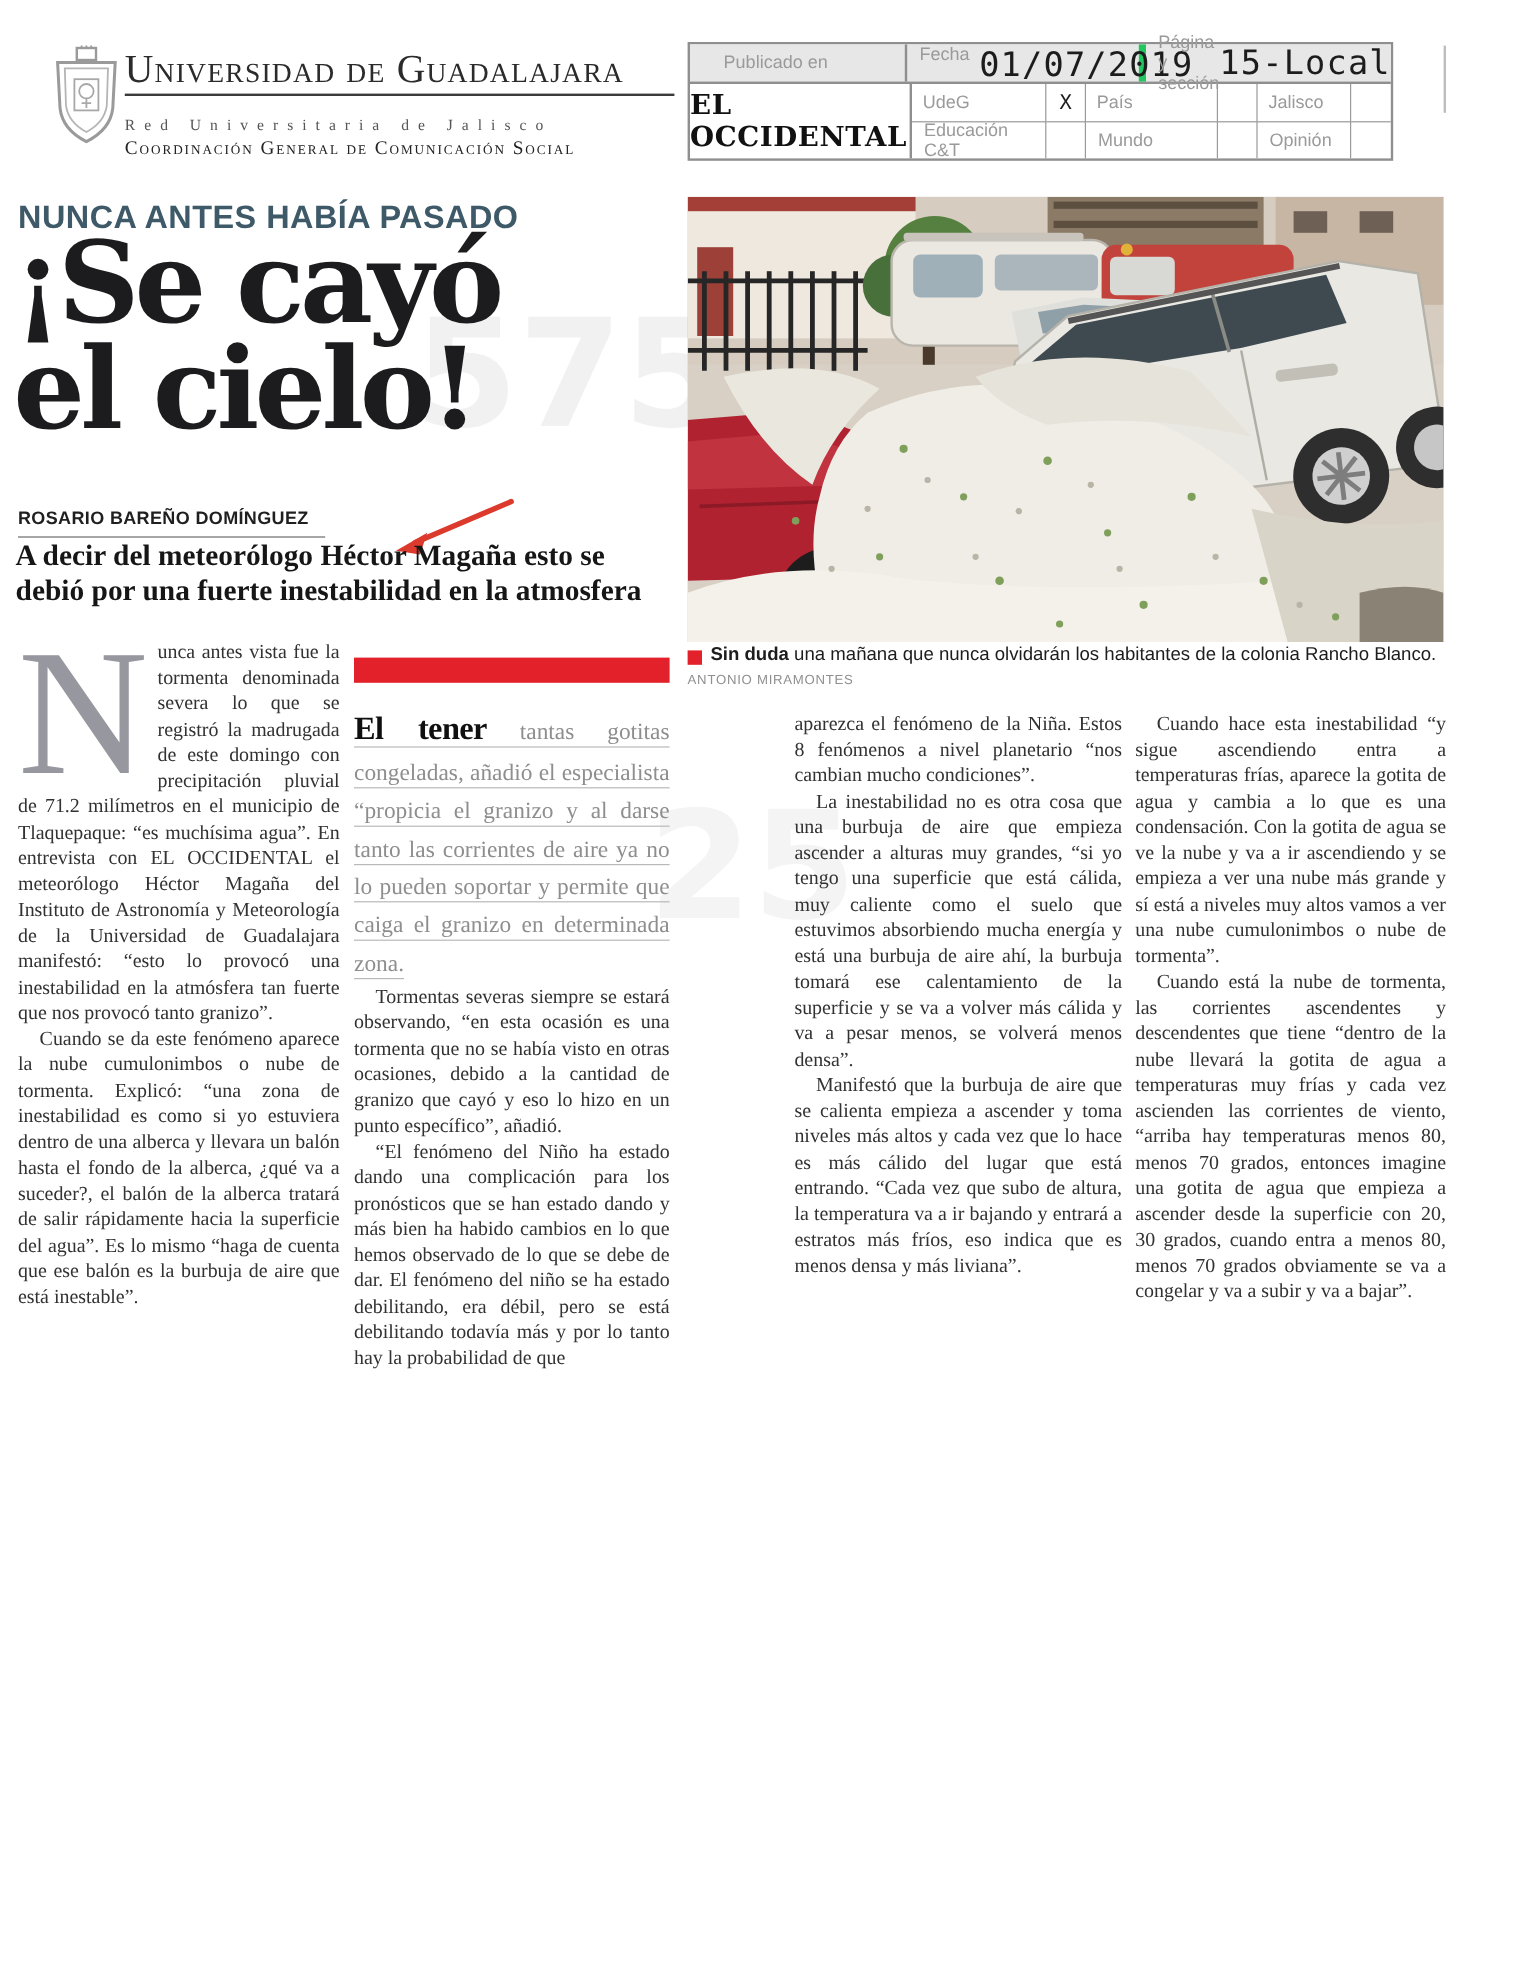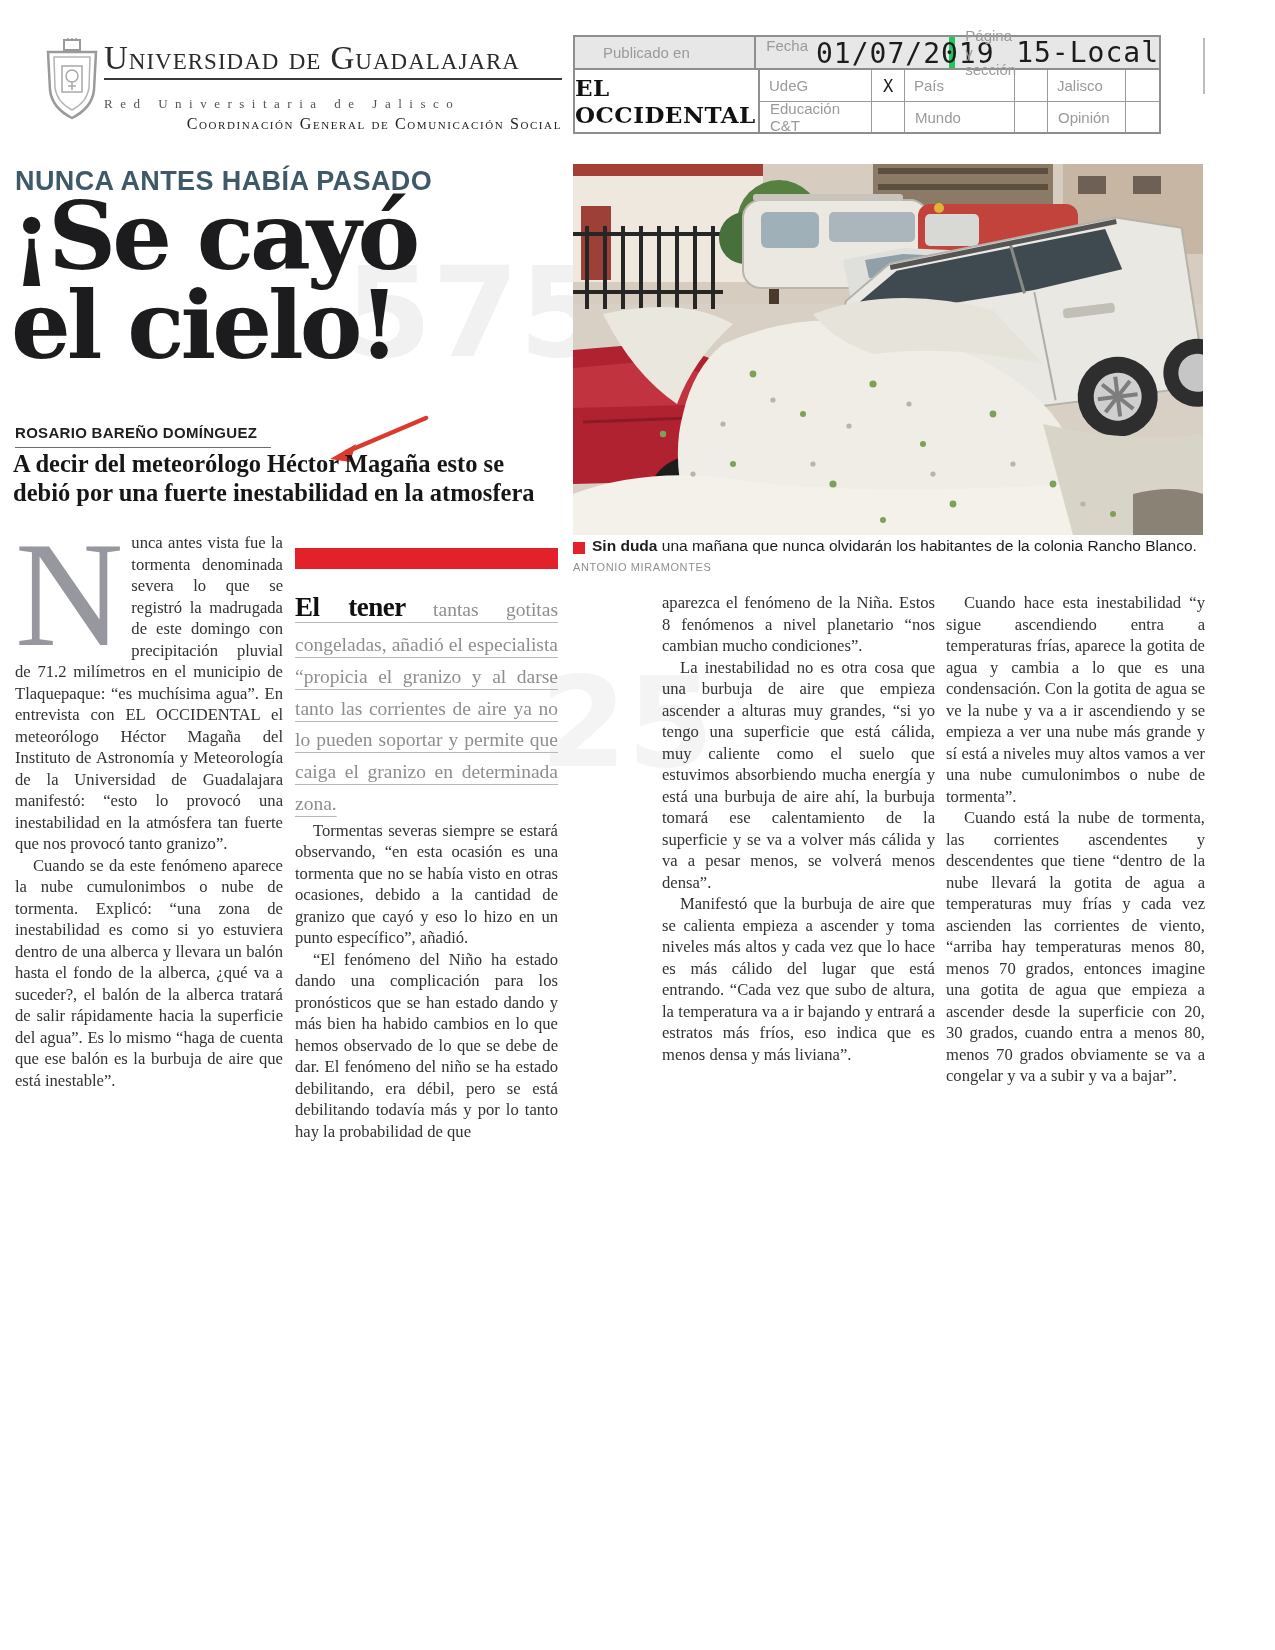--- a/index.html
+++ b/index.html
@@ -6,21 +6,21 @@
   .page{position:relative;width:1275px;height:1650px;background:#ffffff;overflow:hidden;
         font-family:"Liberation Sans",sans-serif;color:#222;}
 
   
   .crest{position:absolute;left:40px;top:38px;}
   .univ-block{position:absolute;left:104px;top:40px;width:458px;}
   .univ-name{font-family:"Liberation Serif",serif;font-variant:small-caps;font-size:33px;
              letter-spacing:1px;color:#2b2b2b;border-bottom:2px solid #3a3a3a;padding-bottom:1px;white-space:nowrap;}
   .univ-net{font-family:"Liberation Serif",serif;font-size:13px;color:#555;letter-spacing:7.5px;margin-top:16px;white-space:nowrap;}
   .univ-office{font-family:"Liberation Serif",serif;font-variant:small-caps;font-size:16px;
-               letter-spacing:1.6px;color:#222;margin-top:3px;text-align:right;white-space:nowrap;}
+               letter-spacing:1.6px;color:#222;margin-top:3px;text-align:left;white-space:nowrap;}
 
   
   .form{position:absolute;left:573px;top:35px;width:588px;border:2px solid #8f8f8f;box-sizing:border-box;background:#fff;}
   .form .lbl{color:#9a9a9a;font-size:15px;}
   .form-row1{display:flex;height:31px;background:#e7e7e7;border-bottom:2px solid #8f8f8f;align-items:center;}
   .cell-pub{width:183px;padding-left:28px;border-right:2px solid #8f8f8f;align-self:stretch;display:flex;align-items:center;}
   .cell-fecha{width:183px;padding-left:10px;border-right:6px solid #22c55e;align-self:stretch;display:flex;align-items:flex-start;gap:8px;}
   .cell-pagina{flex:1;padding-left:10px;align-self:stretch;display:flex;align-items:center;gap:0;justify-content:center;}
   .mono-val{font-family:"DejaVu Sans Mono","Liberation Mono",monospace;font-size:28px;color:#1c1c1c;letter-spacing:1px;white-space:nowrap;}
   .form-lower{display:flex;height:62px;}

